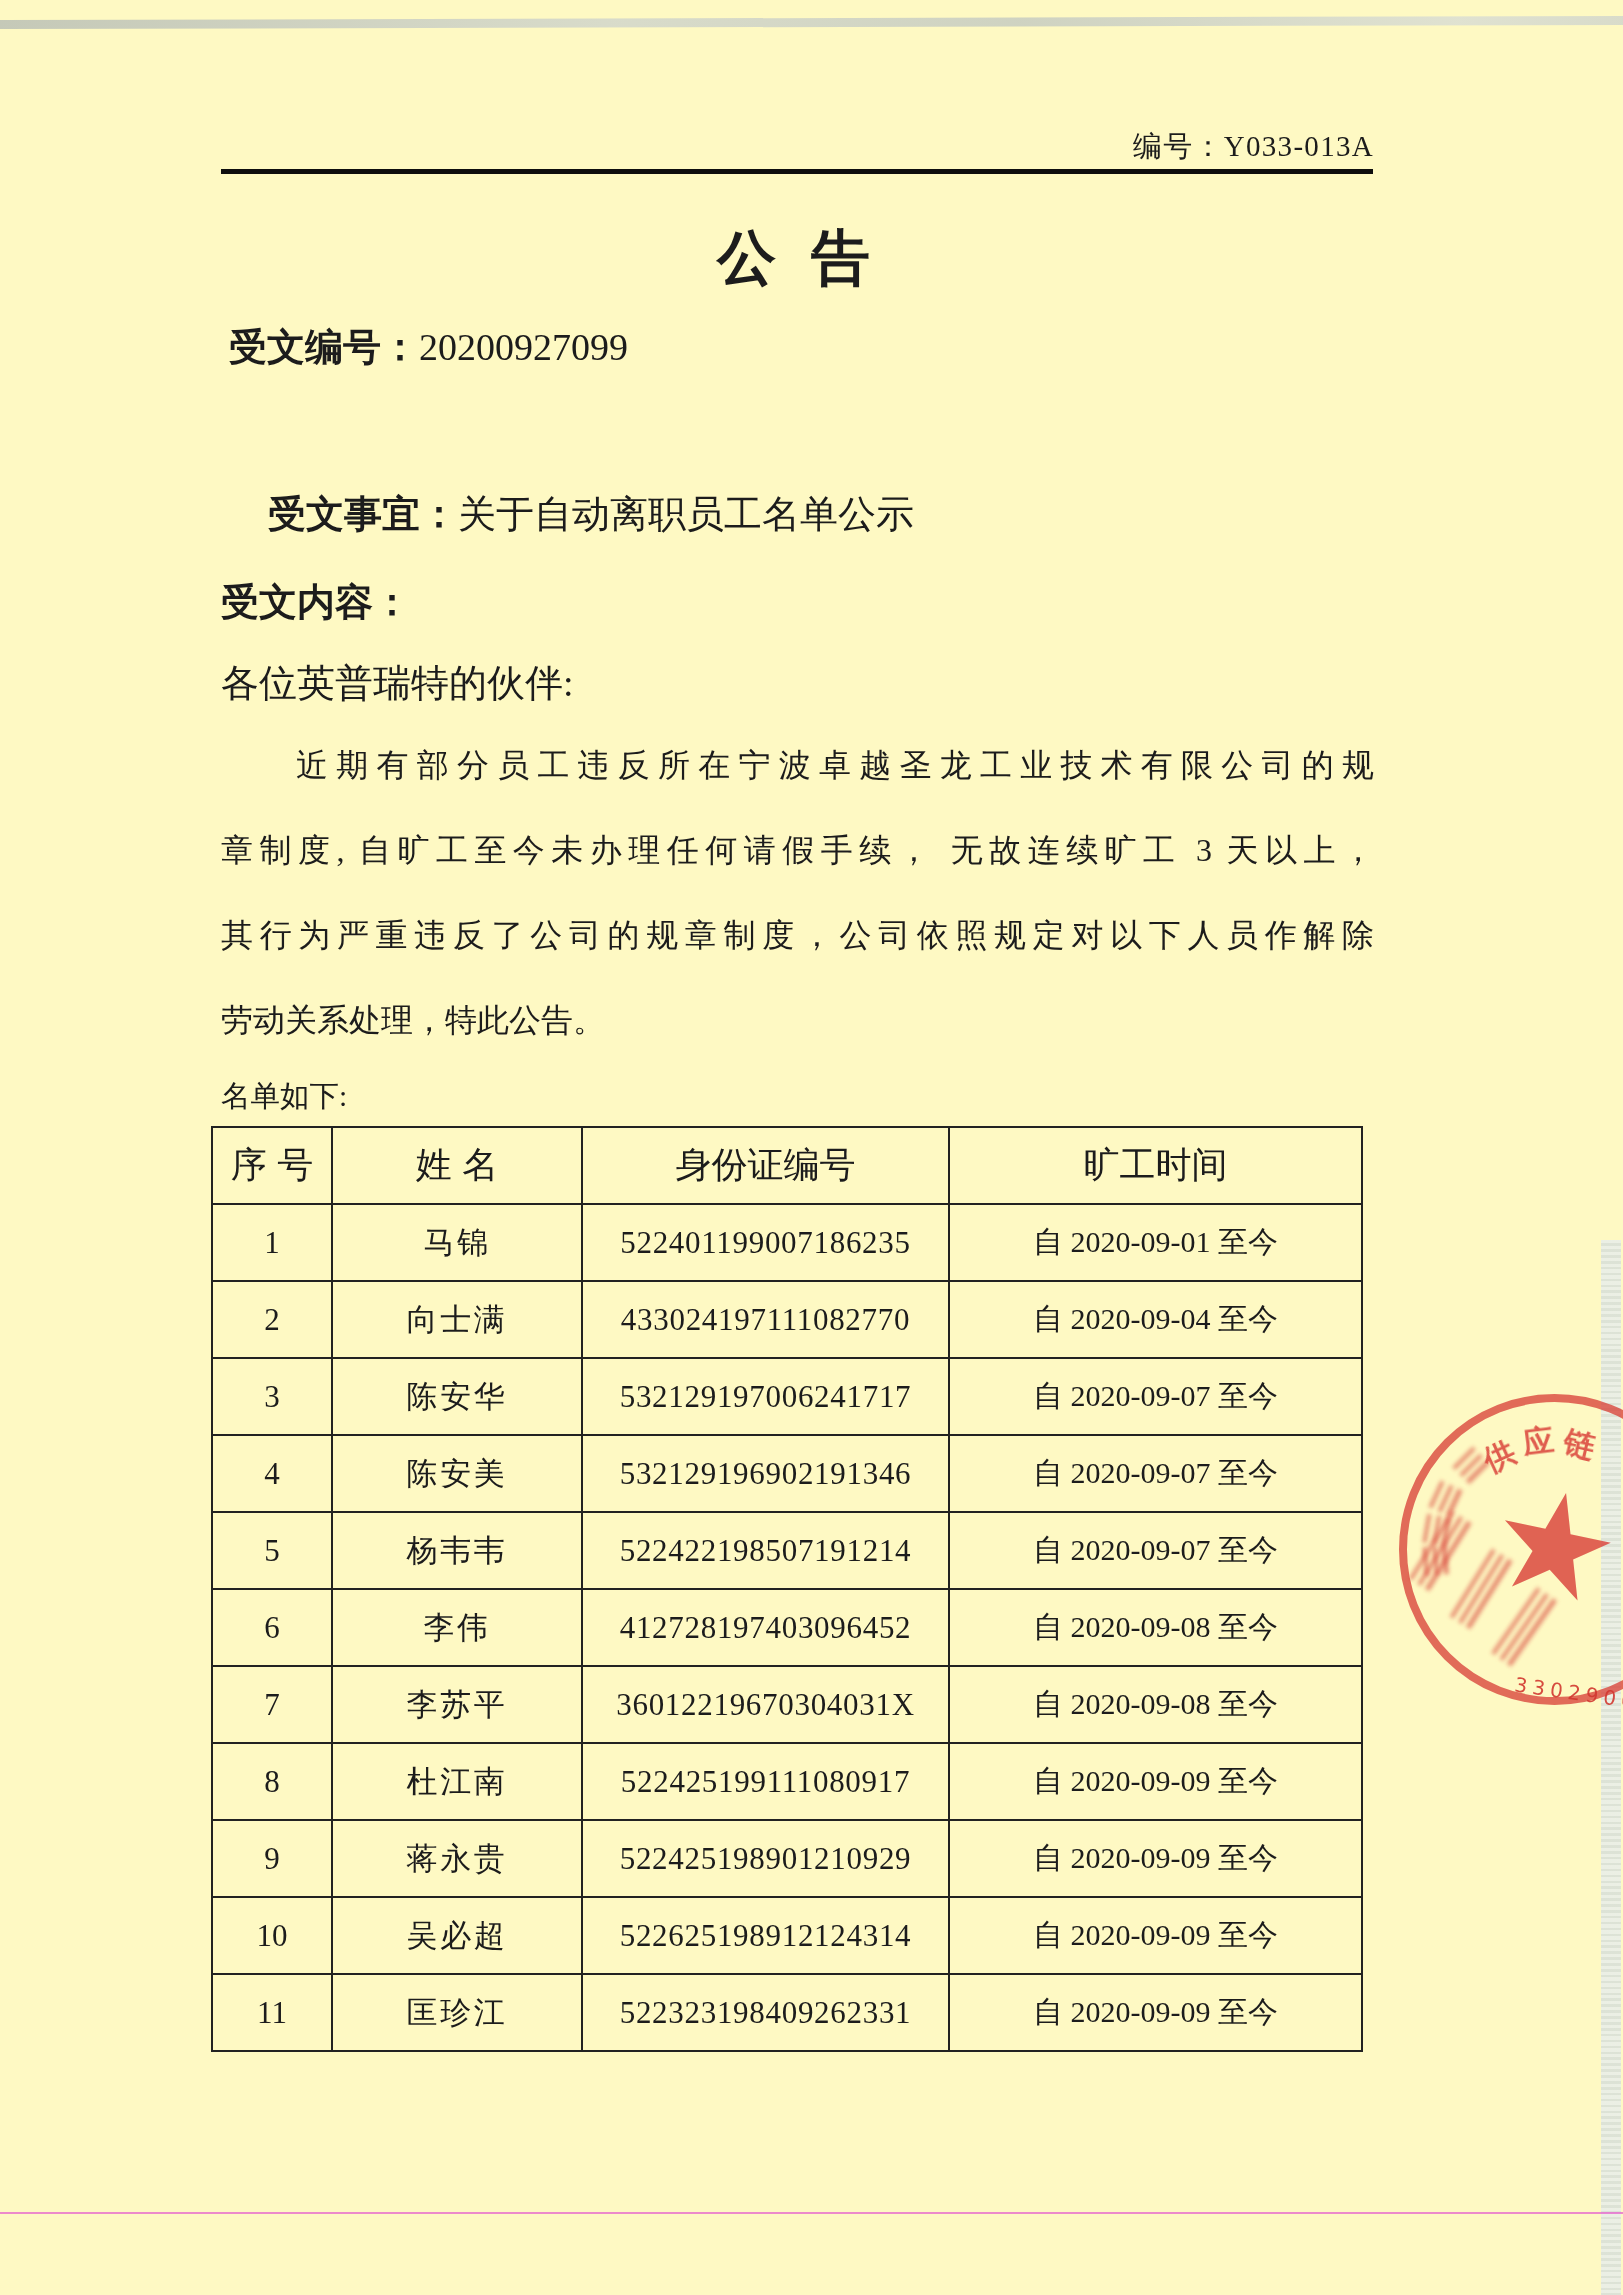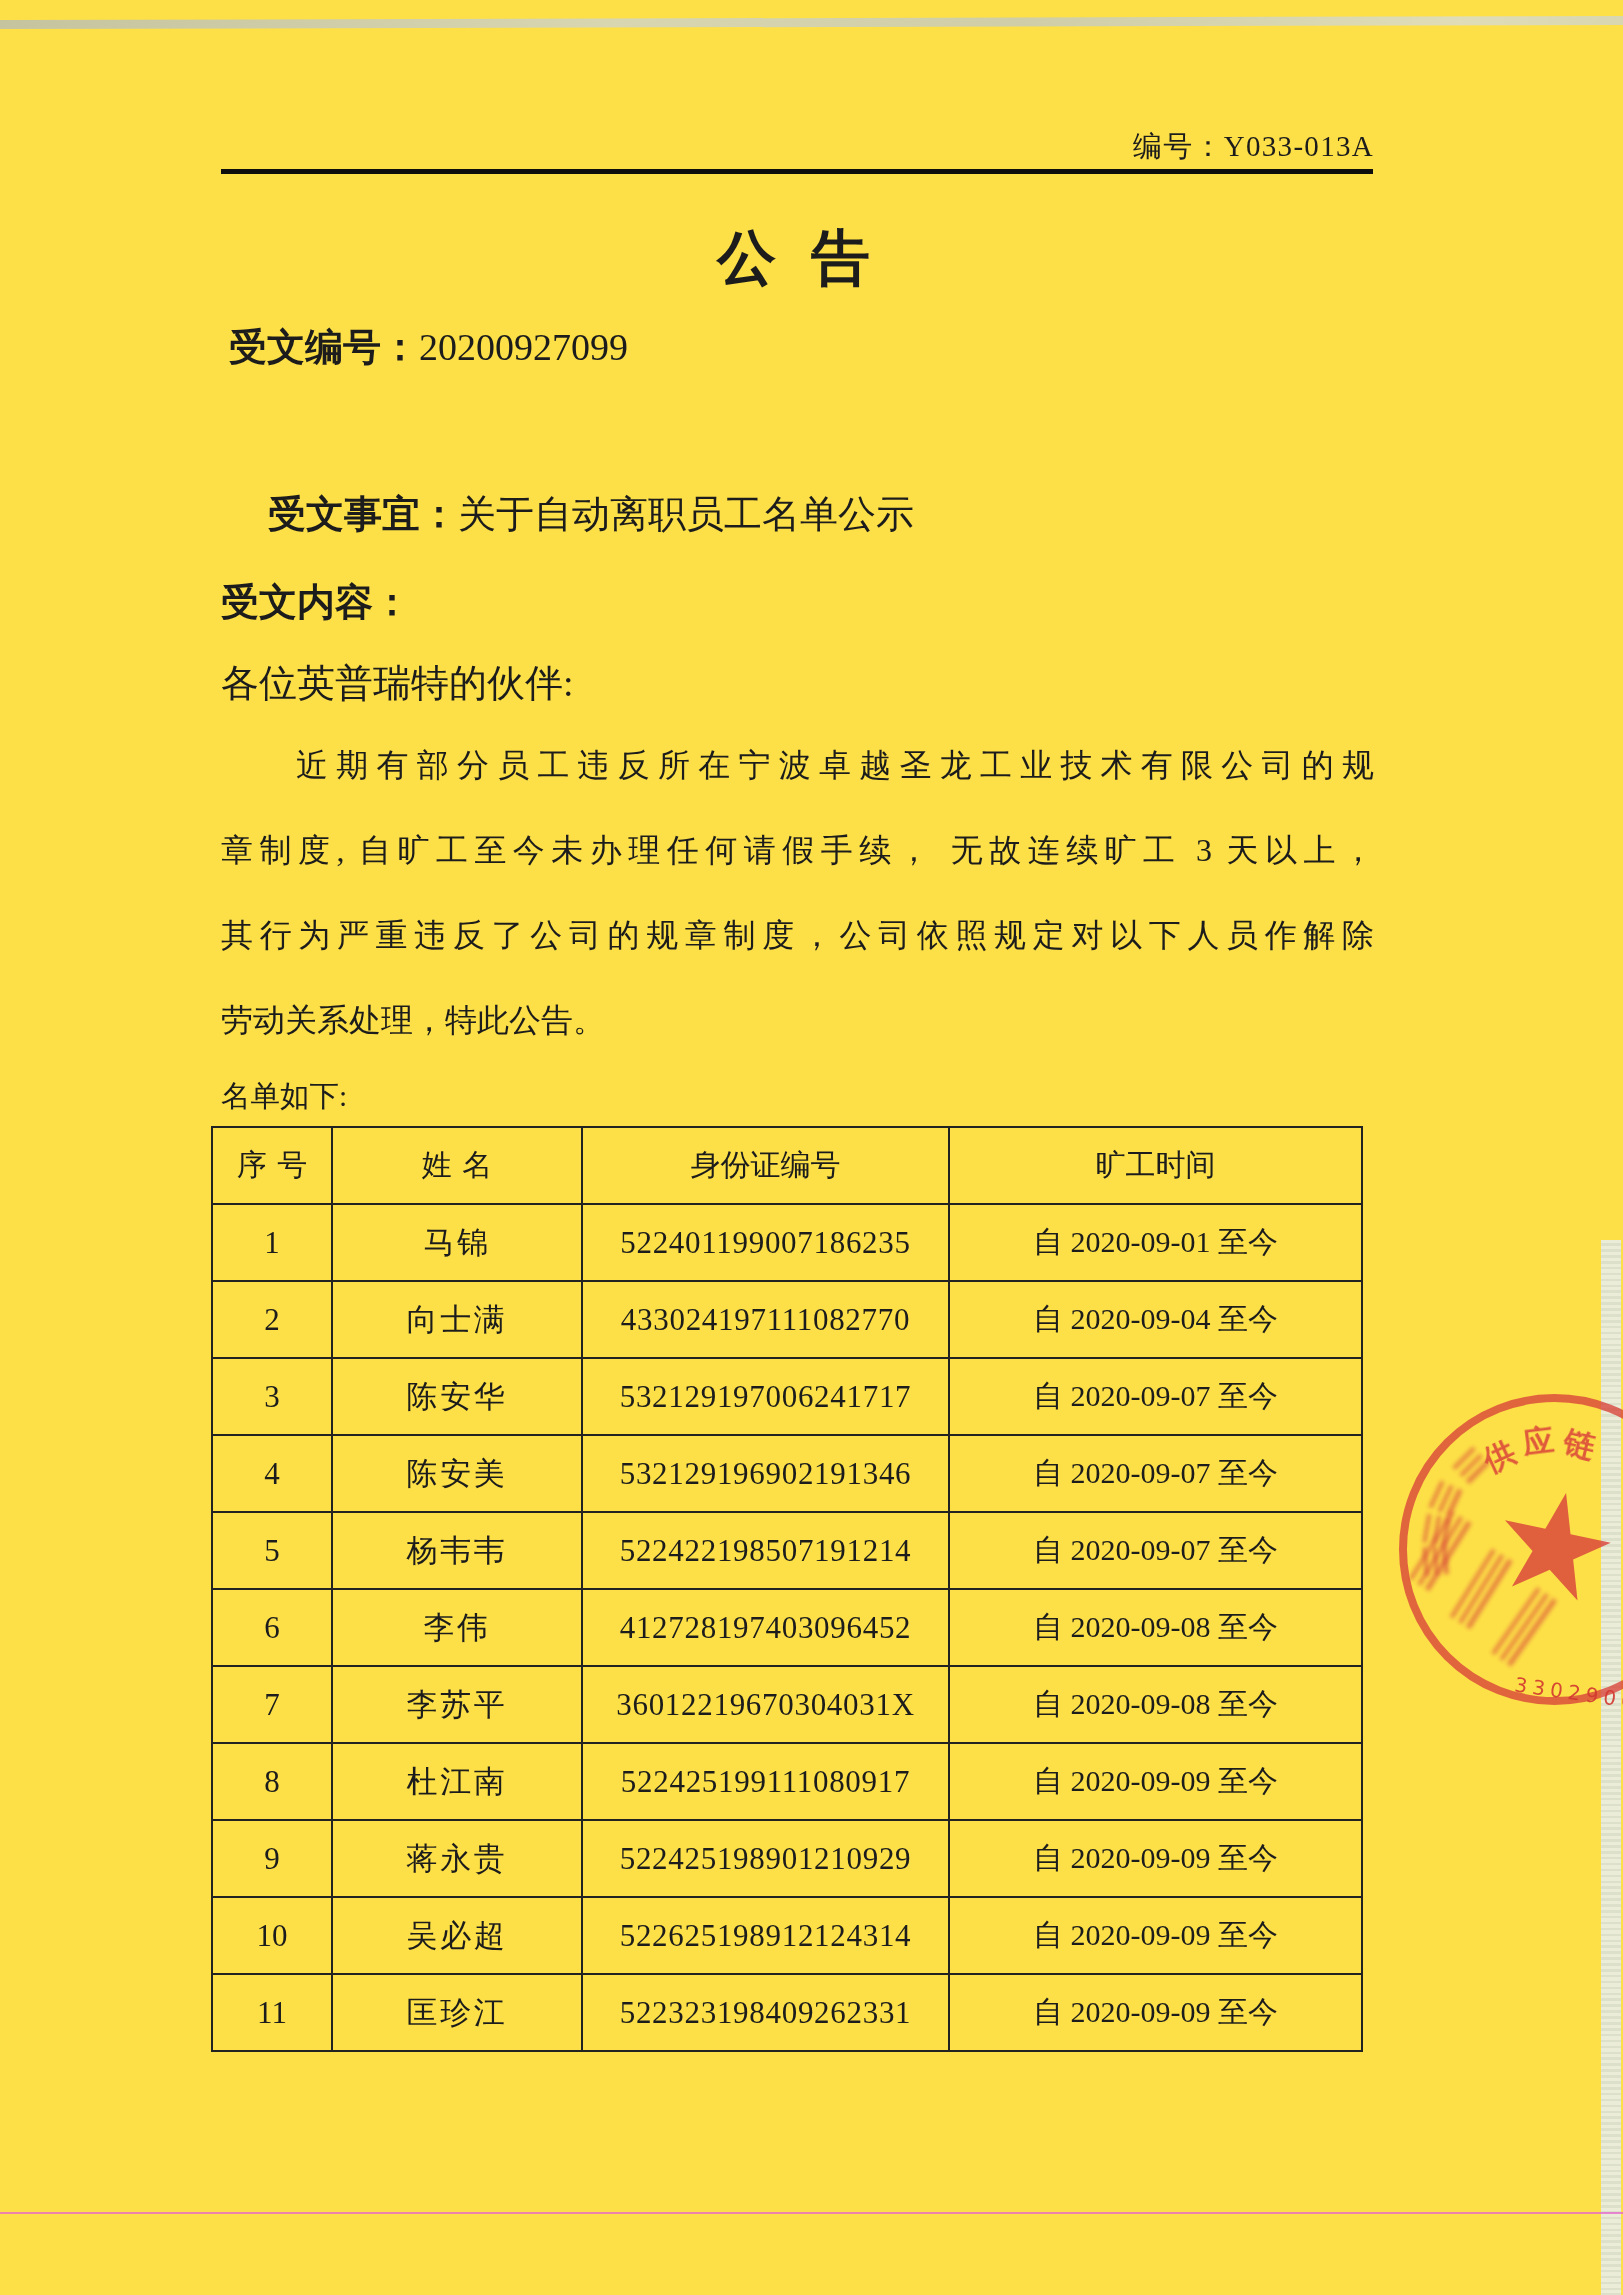--- a/index.html
+++ b/index.html
@@ -1,17 +1,17 @@
 <!DOCTYPE html>
 <html style="font-size:10.5px"><head>
 <meta charset="utf-8">
 <style>
   html,body{margin:0;padding:0;background:#888;}
   .page{
-    position:relative;width:1623px;height:2295px;background:#fde047;
+    position:relative;width:1623px;height:2295px;background:#fef9c3;
     overflow:hidden;font-family:"Liberation Serif","DejaVu Serif",serif;color:#1c1c1c;
   }
   
   .scan-top-edge{position:absolute;top:18.3px;left:0;width:1623px;height:8.5px;
     background:linear-gradient(90deg,#b7bdb5,#cfd4cc 38%,#c3c9c1 63%,#d8dcd4 90%,#cfd4cc);
     transform:rotate(-0.15deg);opacity:.8;}
   .scan-side-band{position:absolute;left:1601px;top:1240px;width:19.6px;height:1055px;
     background:repeating-linear-gradient(180deg,#e9eee8 0 3.3px,#d9e0d8 3.3px 5.9px);opacity:.9;}
   .scan-pink-line{position:absolute;left:0;top:2212px;width:1623px;height:2px;
     background:#e564cd;opacity:.75;}
@@ -29,21 +29,21 @@
   .body-line{position:absolute;left:221px;width:1153px;font-size:32px;
     text-align:justify;text-align-last:justify;}
   .b0{top:744px;text-indent:75px;} .b1{top:829px;} .b2{top:914px;}
   .b3{top:999px;text-align-last:left;}
   .list-intro{position:absolute;left:221px;top:1077px;font-size:29.5px;white-space:nowrap;}
   
   .roster{position:absolute;left:211px;top:1126px;border-collapse:collapse;table-layout:fixed;}
   .roster td,.roster th{border:2.6px solid #222;text-align:center;vertical-align:middle;
     font-weight:400;padding:0;overflow:hidden;}
   .roster tr{height:77px;}
-  .roster th{font-size:30px;}
+  .roster th{font-size:36px;}
   .th-sp{letter-spacing:10.5px;text-indent:10.5px;}
   .col-no{width:120px;} .col-name{width:250px;} .col-id{width:367px;} .col-time{width:413px;}
   .cell-no{font-size:31px;} .cell-name{font-size:31px;letter-spacing:2.6px;}
   .cell-id{font-size:31px;letter-spacing:0.7px;border-radius:16px;} .cell-time{font-size:30px;white-space:nowrap;}
   
   .stamp{position:absolute;left:1399px;top:1394px;width:312px;height:312px;filter:blur(0.4px);}
   .stamp-ring{position:absolute;left:0;top:0;width:295px;height:295px;
     border:8.5px solid rgba(217,66,58,0.78);border-radius:50%;}
   .stamp-star{position:absolute;left:156px;top:157px;transform:translate(-50%,-54%) rotate(12deg);
     font-family:"DejaVu Sans",sans-serif;font-size:141px;line-height:141px;

